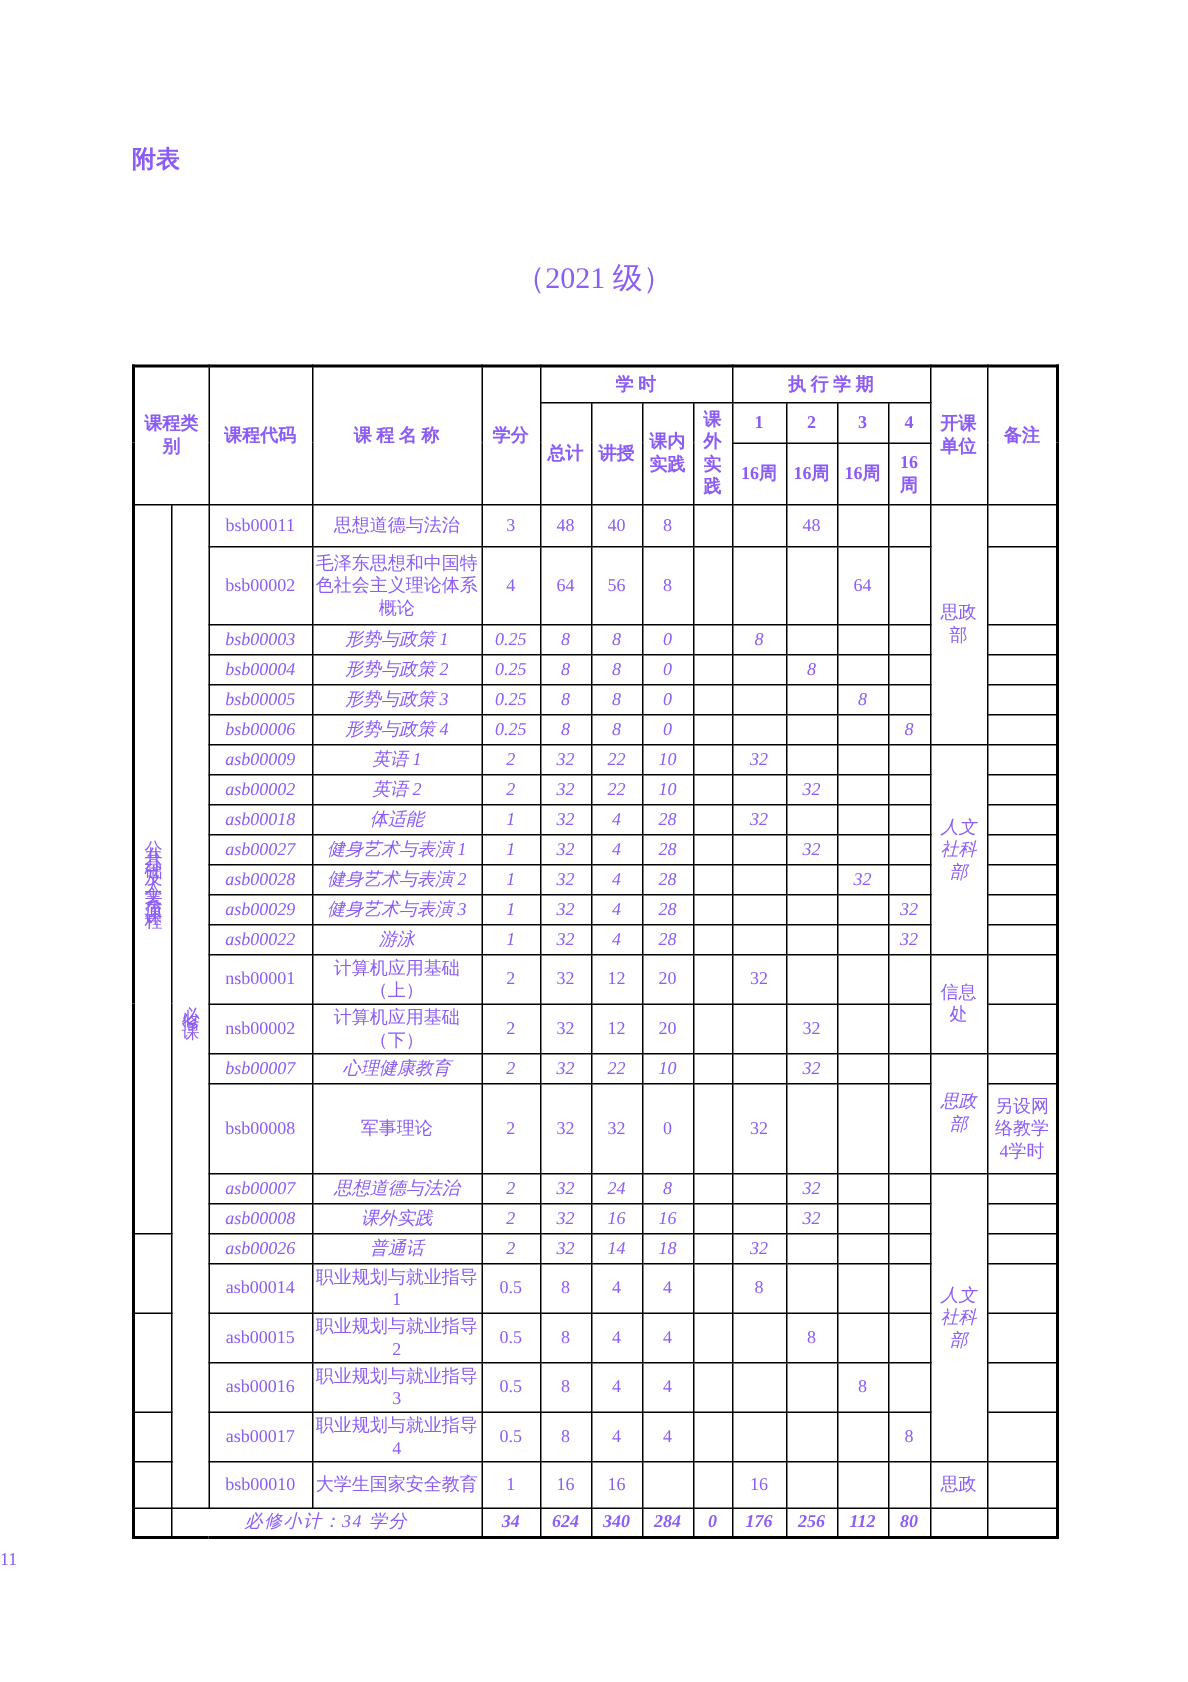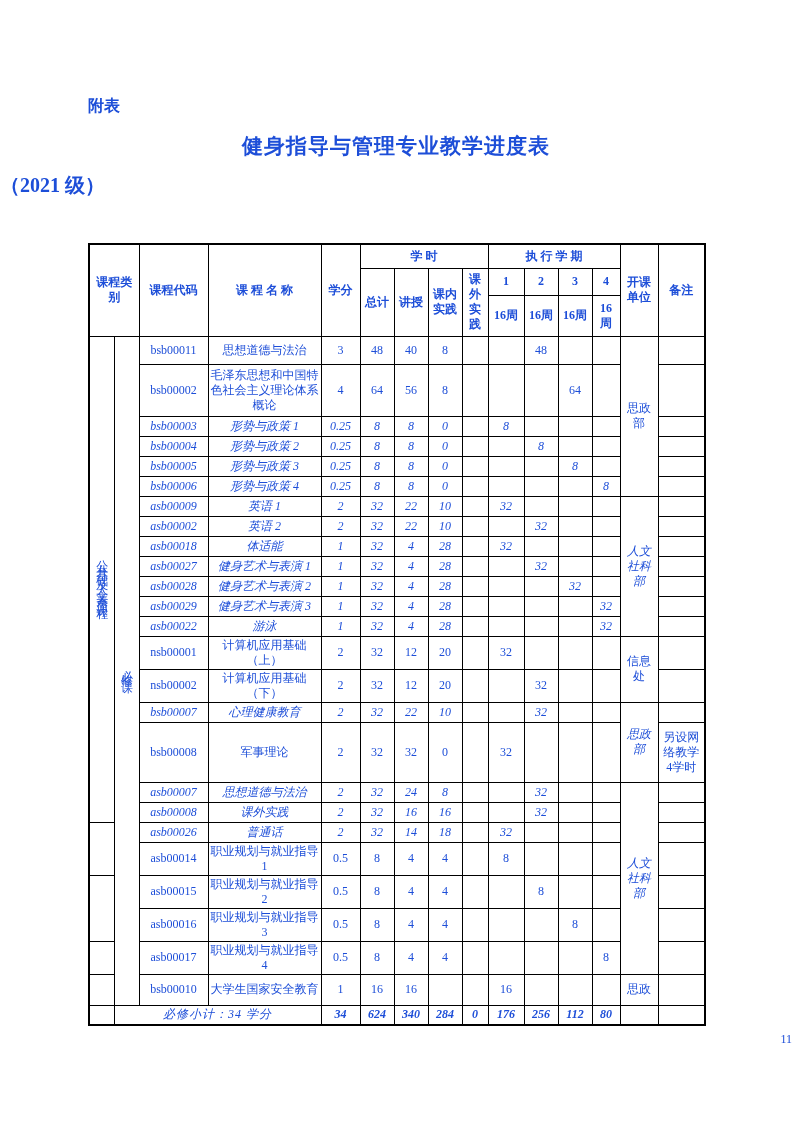--- a/index.html
+++ b/index.html
@@ -2,34 +2,34 @@
 <html><head>
 <meta charset="utf-8">
 <style>
   * { box-sizing: border-box; margin: 0; padding: 0; }
   html, body { background: #ffffff; }
   .page {
     position: relative;
     width: 792px; height: 1121px;
     background: #ffffff;
     font-family: "Liberation Serif", serif;
-    color: #1d4ed8;
+    color: #8b5cf6;
     overflow: hidden;
   }
   .tag {
     position: absolute; left: 88px; top: 96px;
     font-size: 16px; font-weight: bold;
   }
   .title {
     position: absolute; top: 132px; left: 0; width: 100%;
     text-align: center; font-size: 21px; font-weight: bold; letter-spacing: 1px;
   }
   .subtitle {
     position: absolute; top: 172px; left: 0; width: 100%;
-    font-size: 20px; font-weight: bold;
+    text-align: center; font-size: 20px; font-weight: normal;
   }
   .section {
     position: absolute; top: 217px; left: 0; width: 100%;
     text-align: center; font-size: 15px; font-weight: bold;
   }
   table.sched {
     position: absolute; left: 88px; top: 243px;
     width: 616px;
     border-collapse: collapse; table-layout: fixed;
     border: 2px solid #000;
@@ -65,29 +65,28 @@
     writing-mode: vertical-rl;
     text-orientation: upright;
     font-size: 12px;
     line-height: 1.1;
   }
   .vtext.cat  { letter-spacing: 5px; }
   .vtext.type { letter-spacing: 6px; }
   .footlabel { letter-spacing: 1px; }
   .pageno {
     position: absolute; top: 1032px; left: 0; width: 100%;
-    text-align: right; font-size: 12px; padding-left: 20px;
+    text-align: left; font-size: 12px;
   }
 </style>
 </head>
 <body>
 
 <div class="page">
   <div class="tag">附表</div>
-  <div class="title">健身指导与管理专业教学进度表</div>
   <div class="subtitle">（2021 级）</div>
 
   <table class="sched">
     <colgroup>
       <col style="width:25px">
         <col style="width:25px">
         <col style="width:69px">
         <col style="width:113px">
       <col style="width:39px">
         <col style="width:34px">

